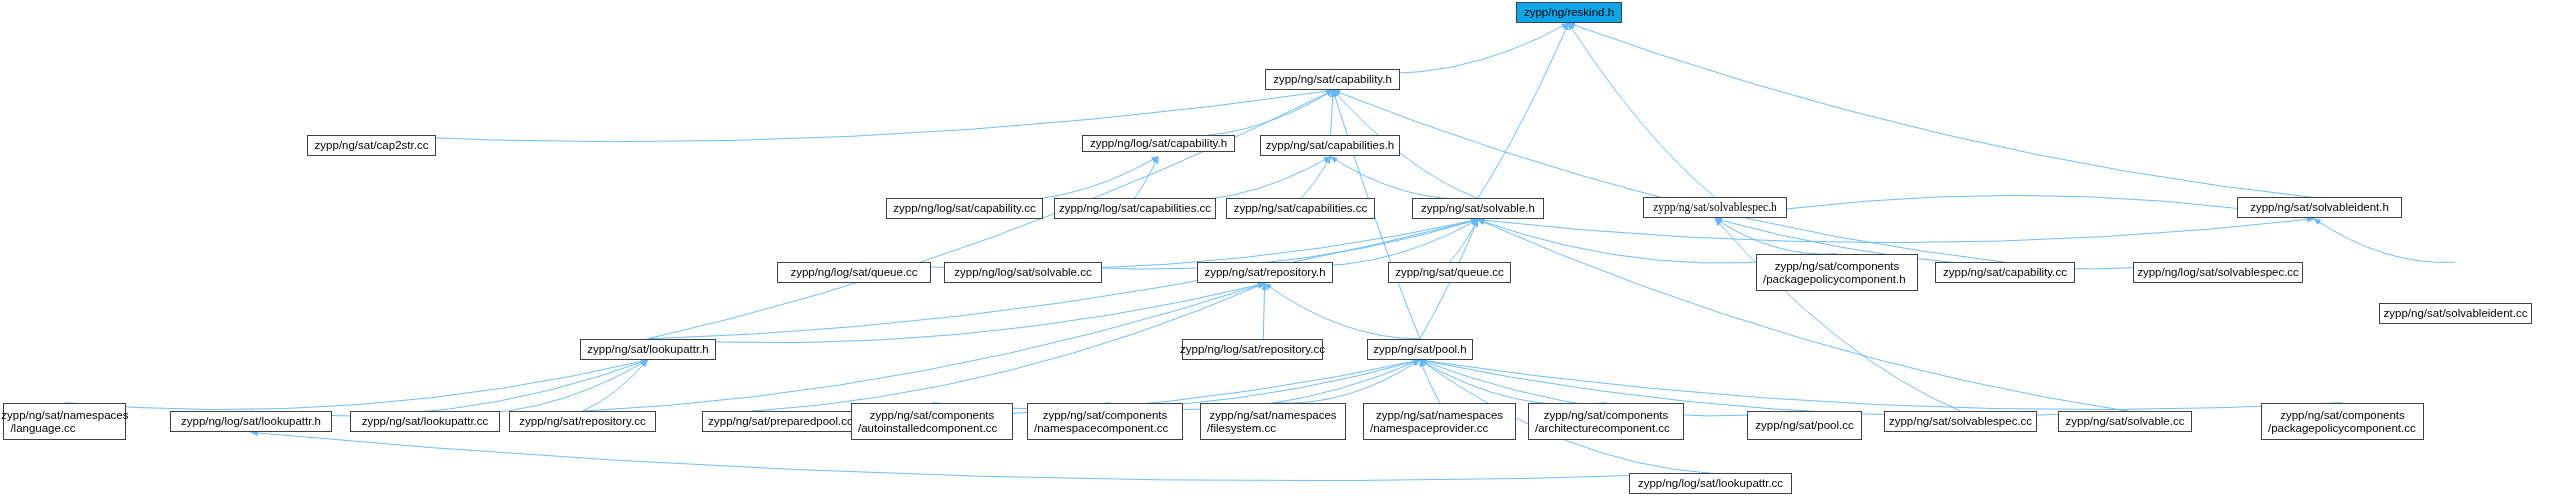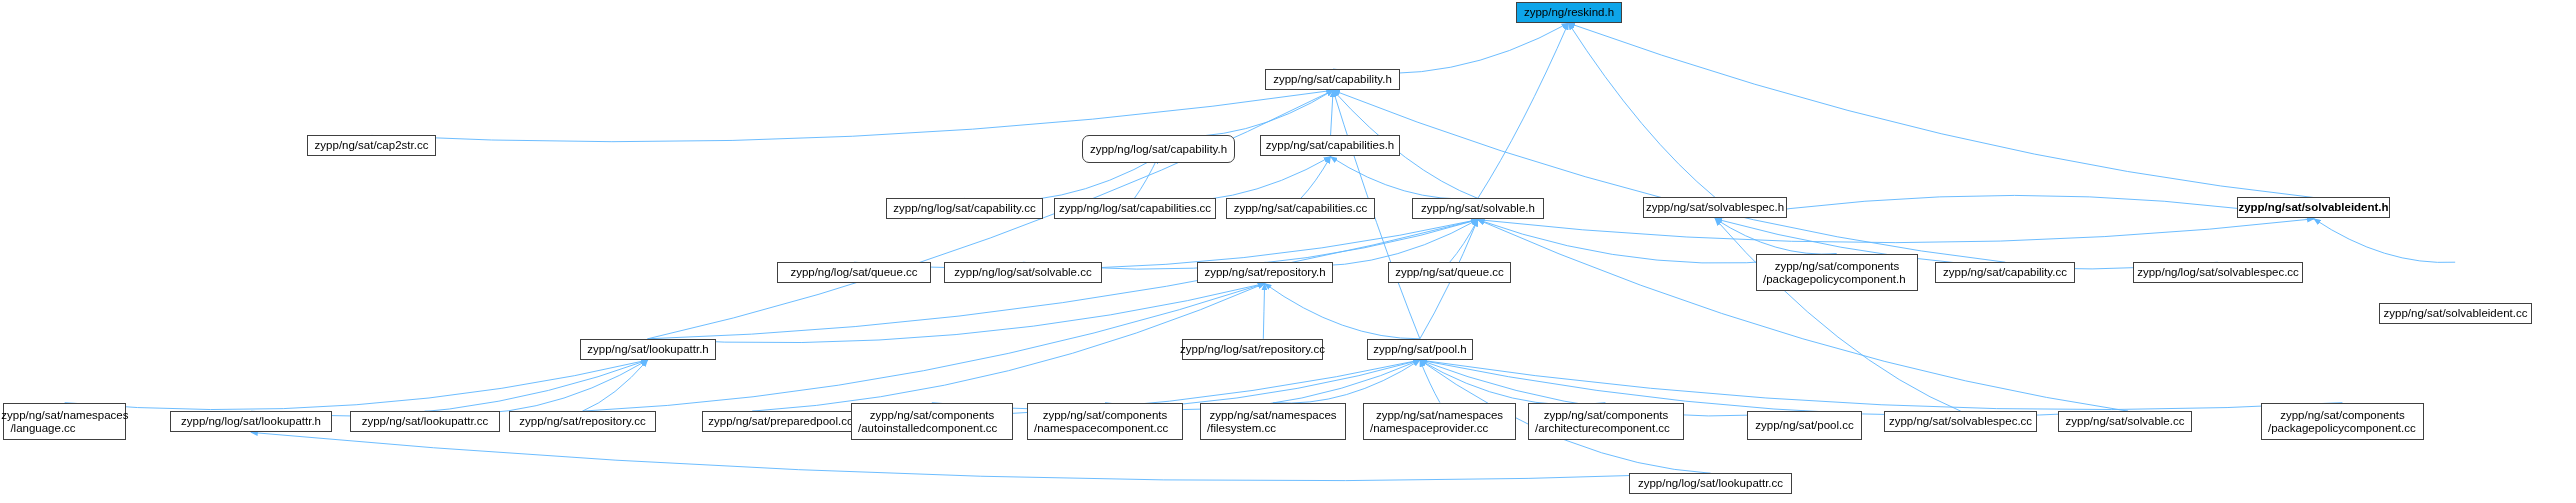--- a/index.html
+++ b/index.html
@@ -115,30 +115,30 @@
   <div id="node-layer">
       <div class="node root" style="left: 1516px; top: 1.7px; width: 106px; height: 21px;">
         <span class="ln">zypp/ng/reskind.h</span>
       </div>
       <div class="node" style="left: 1265px; top: 69px; width: 135px; height: 21px;">
         <span class="ln">zypp/ng/sat/capability.h</span>
       </div>
       <div class="node" style="left: 307px; top: 135px; width: 129px; height: 21px;">
         <span class="ln">zypp/ng/sat/cap2str.cc</span>
       </div>
-      <div class="node" style="left: 1082px; top: 135px; width: 153px; height: 28px; border-radius: 7px;">
+      <div class="node" style="left: 1082px; top: 135px; width: 153px; height: 17px;">
         <span class="ln">zypp/ng/log/sat/capability.h</span>
       </div>
       <div class="node" style="left: 1260px; top: 135px; width: 140px; height: 21px;">
         <span class="ln">zypp/ng/sat/capabilities.h</span>
       </div>
-      <div class="node" style="left: 1643px; top: 197px; width: 144px; height: 21px;">
+      <div class="node" style="left: 1643px; top: 197px; width: 144px; height: 21px; font-family: Liberation Serif, serif;">
         <span class="ln">zypp/ng/sat/solvablespec.h</span>
       </div>
-      <div class="node" style="left: 2237px; top: 197px; width: 153px; height: 21px; font-weight: bold;">
+      <div class="node" style="left: 2237px; top: 197px; width: 165px; height: 21px;">
         <span class="ln">zypp/ng/sat/solvableident.h</span>
       </div>
       <div class="node" style="left: 886px; top: 198px; width: 157px; height: 21px;">
         <span class="ln">zypp/ng/log/sat/capability.cc</span>
       </div>
       <div class="node" style="left: 1054px; top: 198px; width: 162px; height: 21px;">
         <span class="ln">zypp/ng/log/sat/capabilities.cc</span>
       </div>
       <div class="node" style="left: 1226px; top: 198px; width: 149px; height: 21px;">
         <span class="ln">zypp/ng/sat/capabilities.cc</span>

